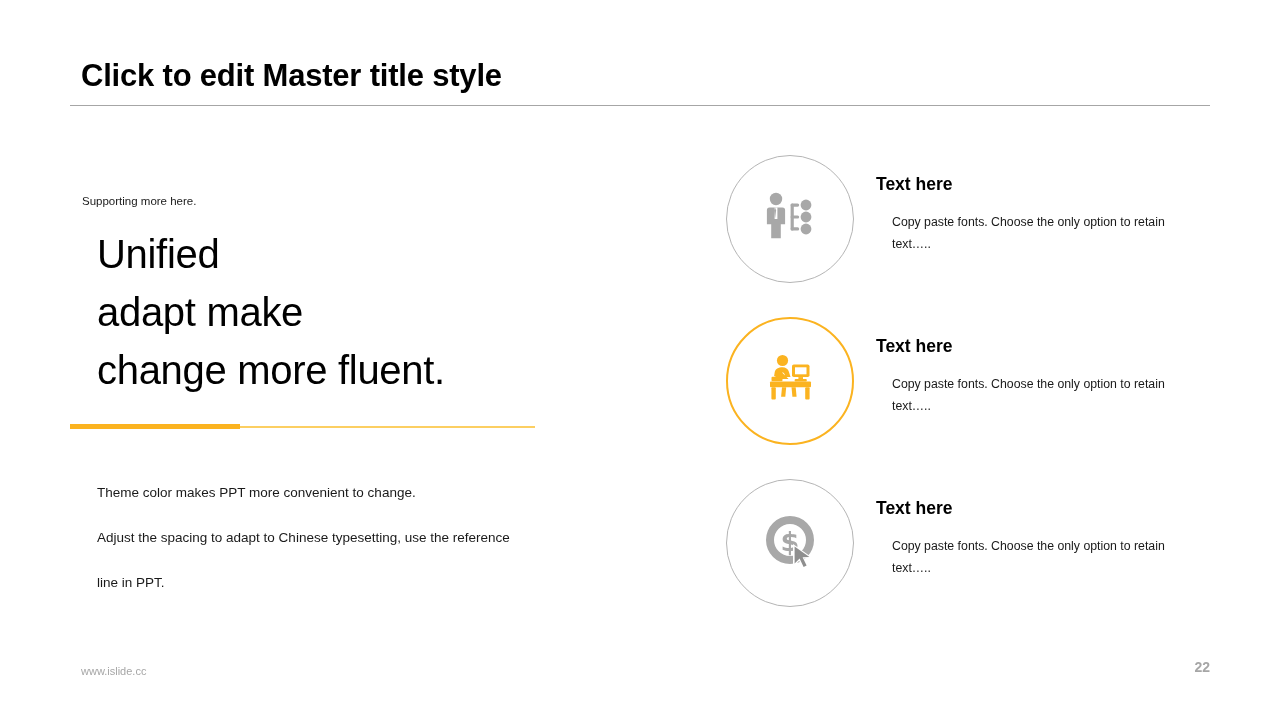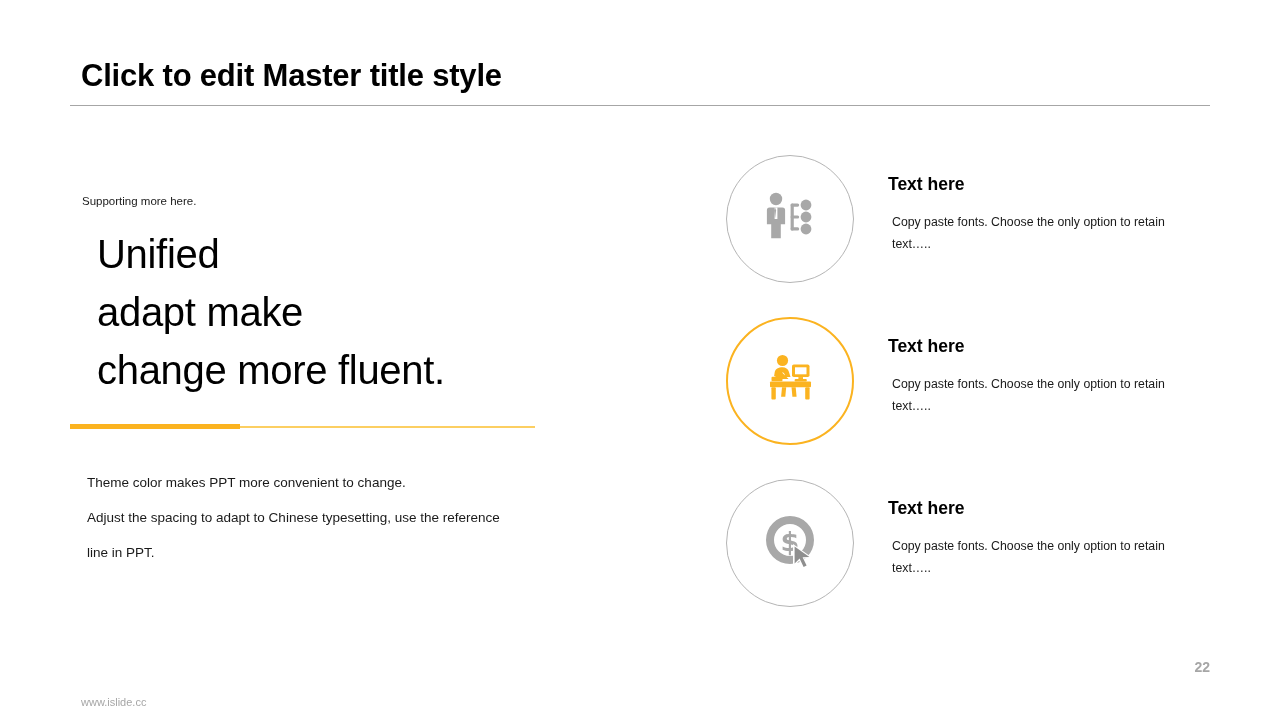--- a/index.html
+++ b/index.html
@@ -95,21 +95,21 @@
 
   .body-copy {
     position: absolute;
     left: 81px;
     top: 462px;
     width: 510px;
     font-size: 13.5px;
     line-height: 29px;
     color: #1a1a1a;
   }
-  .body-copy p { margin: 6px; }
+  .body-copy p { margin: 16px; }
 
   
   .cards {
     position: absolute;
     left: 726px;
     top: 155px;
     width: 490px;
   }
   .card {
     position: relative;
@@ -139,34 +139,34 @@
     position: absolute;
     left: 150px;
     top: 18px;
     width: 330px;
   }
   .card-title {
     font-size: 17.5px;
     font-weight: bold;
     line-height: 22px;
     color: #000000;
-    margin: 0 0 10px 12px;
+    margin: 0 0 10px 0;
   }
   .card-desc {
     font-size: 12.3px;
     line-height: 22px;
     color: #1a1a1a;
     margin: 16px;
   }
 
   
   .footer-url {
     position: absolute;
     left: 81px;
-    top: 696px;
+    top: 665px;
     font-size: 11px;
     color: #a6a6a6;
   }
   .footer-page {
     position: absolute;
     right: 70px;
     top: 659px;
     font-size: 14px;
     color: #a6a6a6;
     font-weight: bold;

